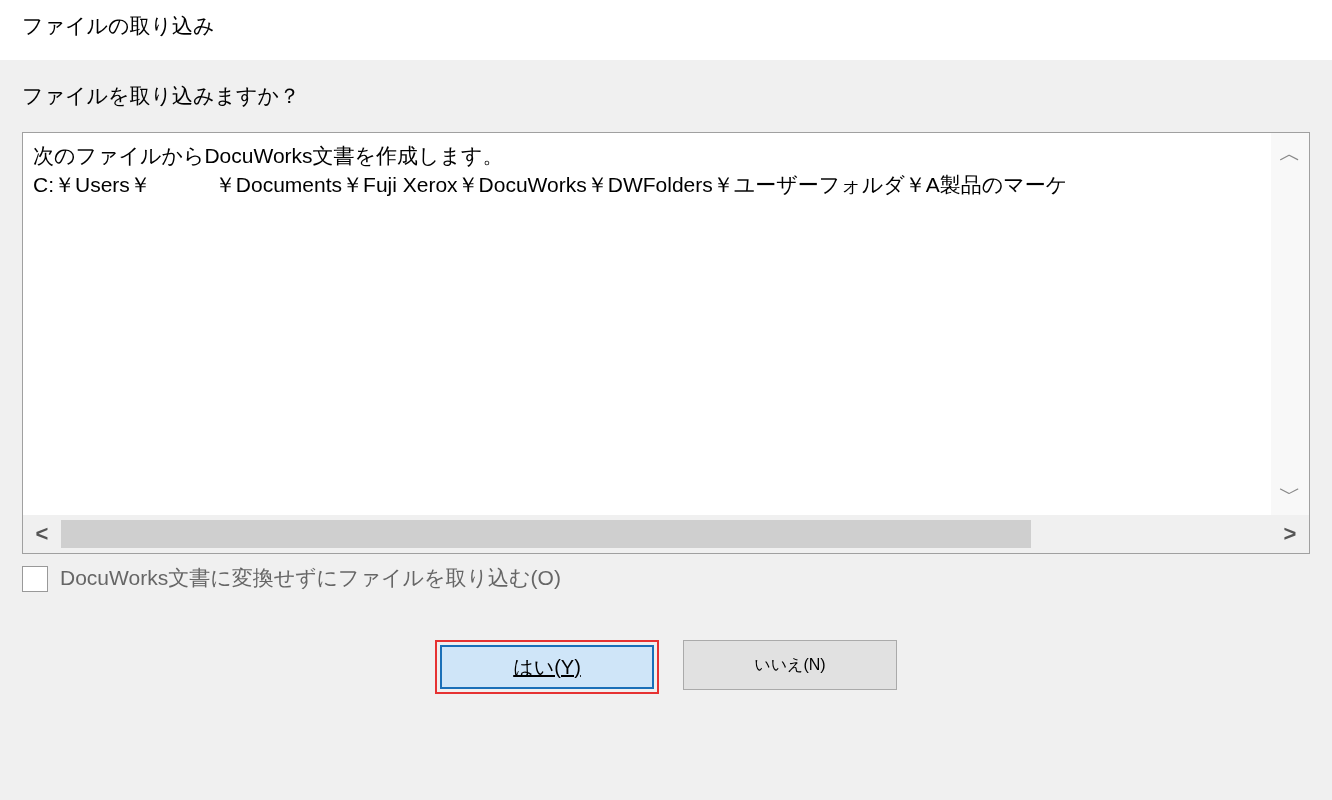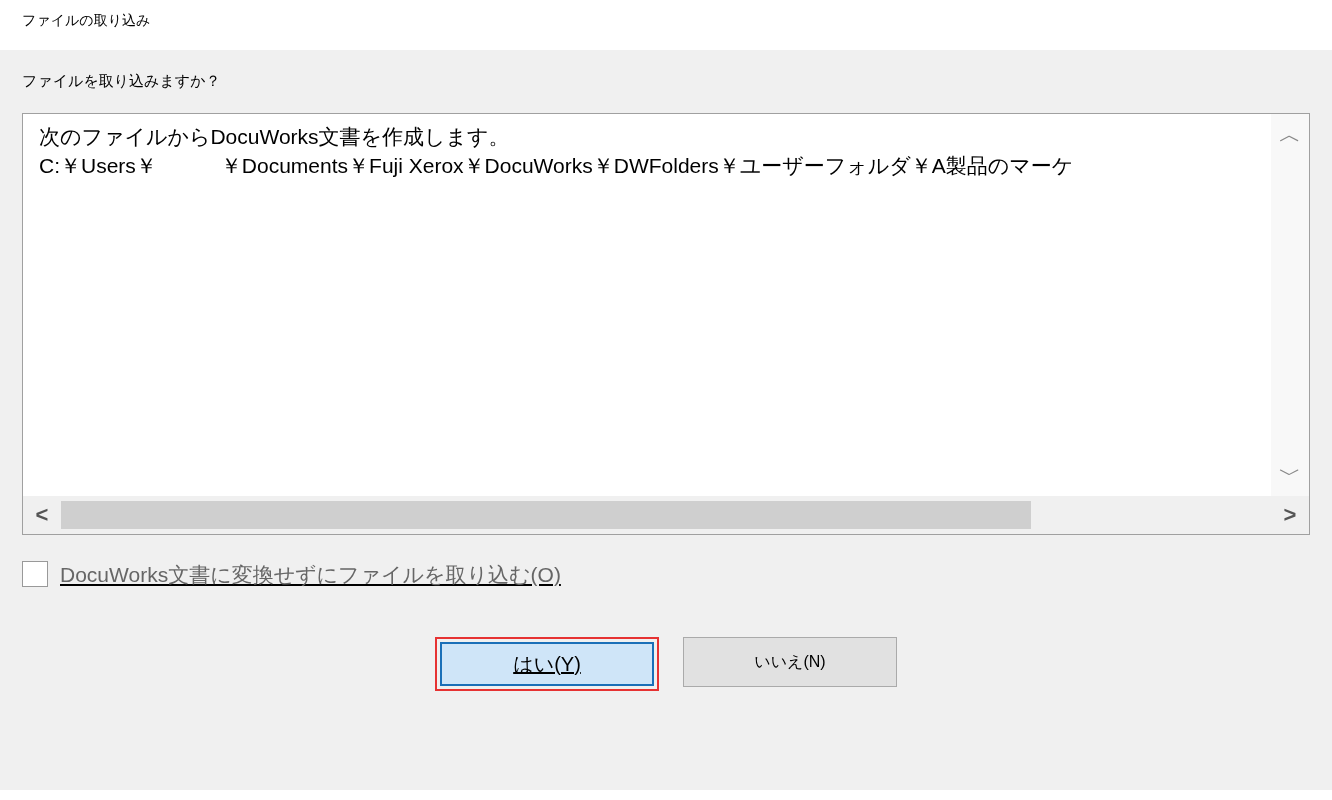--- a/index.html
+++ b/index.html
@@ -16,46 +16,46 @@
       height: 800px;
       overflow: hidden;
     }
     .dialog {
       width: 100%;
       height: 100%;
     }
     .title-bar {
       padding: 12px 22px 20px 22px;
       background: #fff;
-      font-size: 14px;
+      font-size: 21px;
     }
     .content-area {
       background: #f0f0f0;
       padding: 22px;
       height: calc(100% - 60px);
       position: relative;
     }
     .question {
       margin-bottom: 22px;
-      font-size: 15px;
+      font-size: 21px;
     }
     .text-box-wrapper {
       position: relative;
       background: #fff;
       border: 1px solid #a0a0a0;
       width: 100%;
       height: 422px;
     }
     .text-content {
       position: absolute;
       top: 0;
       left: 0;
       right: 38px;
       bottom: 38px;
-      padding: 8px 16px;
+      padding: 8px 10px;
       font-size: 21px;
       line-height: 1.4;
       white-space: pre;
       overflow: hidden;
       font-family: "MS UI Gothic", "Meiryo", sans-serif;
     }
     .redacted {
       display: inline-block;
       width: 64px;
       height: 1em;
@@ -99,25 +99,24 @@
     }
     .h-scroll .arrow.right {
       margin-left: auto;
     }
     .h-scroll .thumb {
       height: 28px;
       background: #cfcfcf;
       flex: 0 0 970px;
     }
     .checkbox-row {
-      margin-top: 26px;
-      display: flex;
-      align-items: flex-start;
+      margin-top: 10px;
+      display: flex;
+      align-items: flex-end;
       gap: 12px;
-      text-decoration: underline;
     }
     .checkbox {
       width: 26px;
       height: 26px;
       border: 1px solid #999;
       background: #fff;
       flex-shrink: 0;
     }
     .checkbox-label {
       font-size: 21px;

